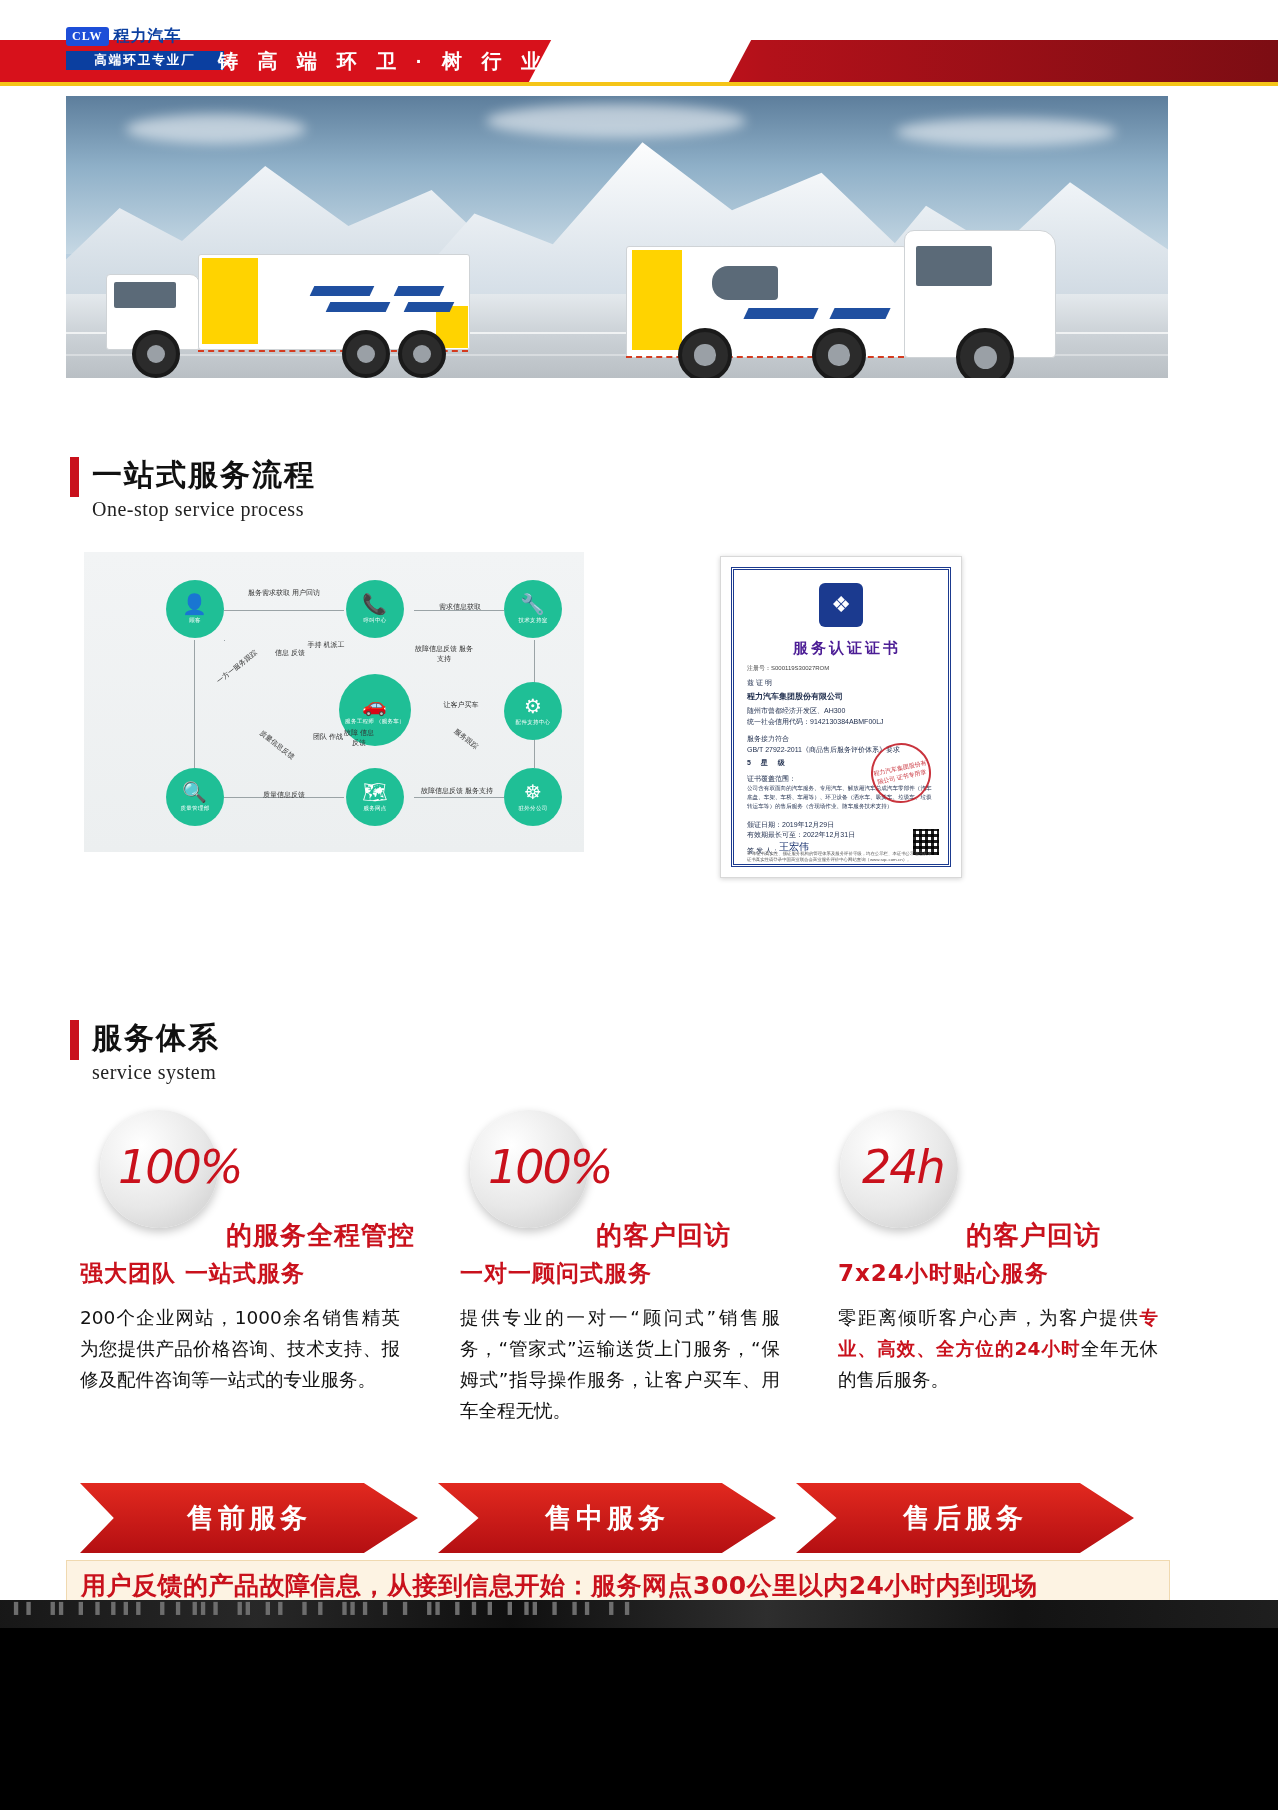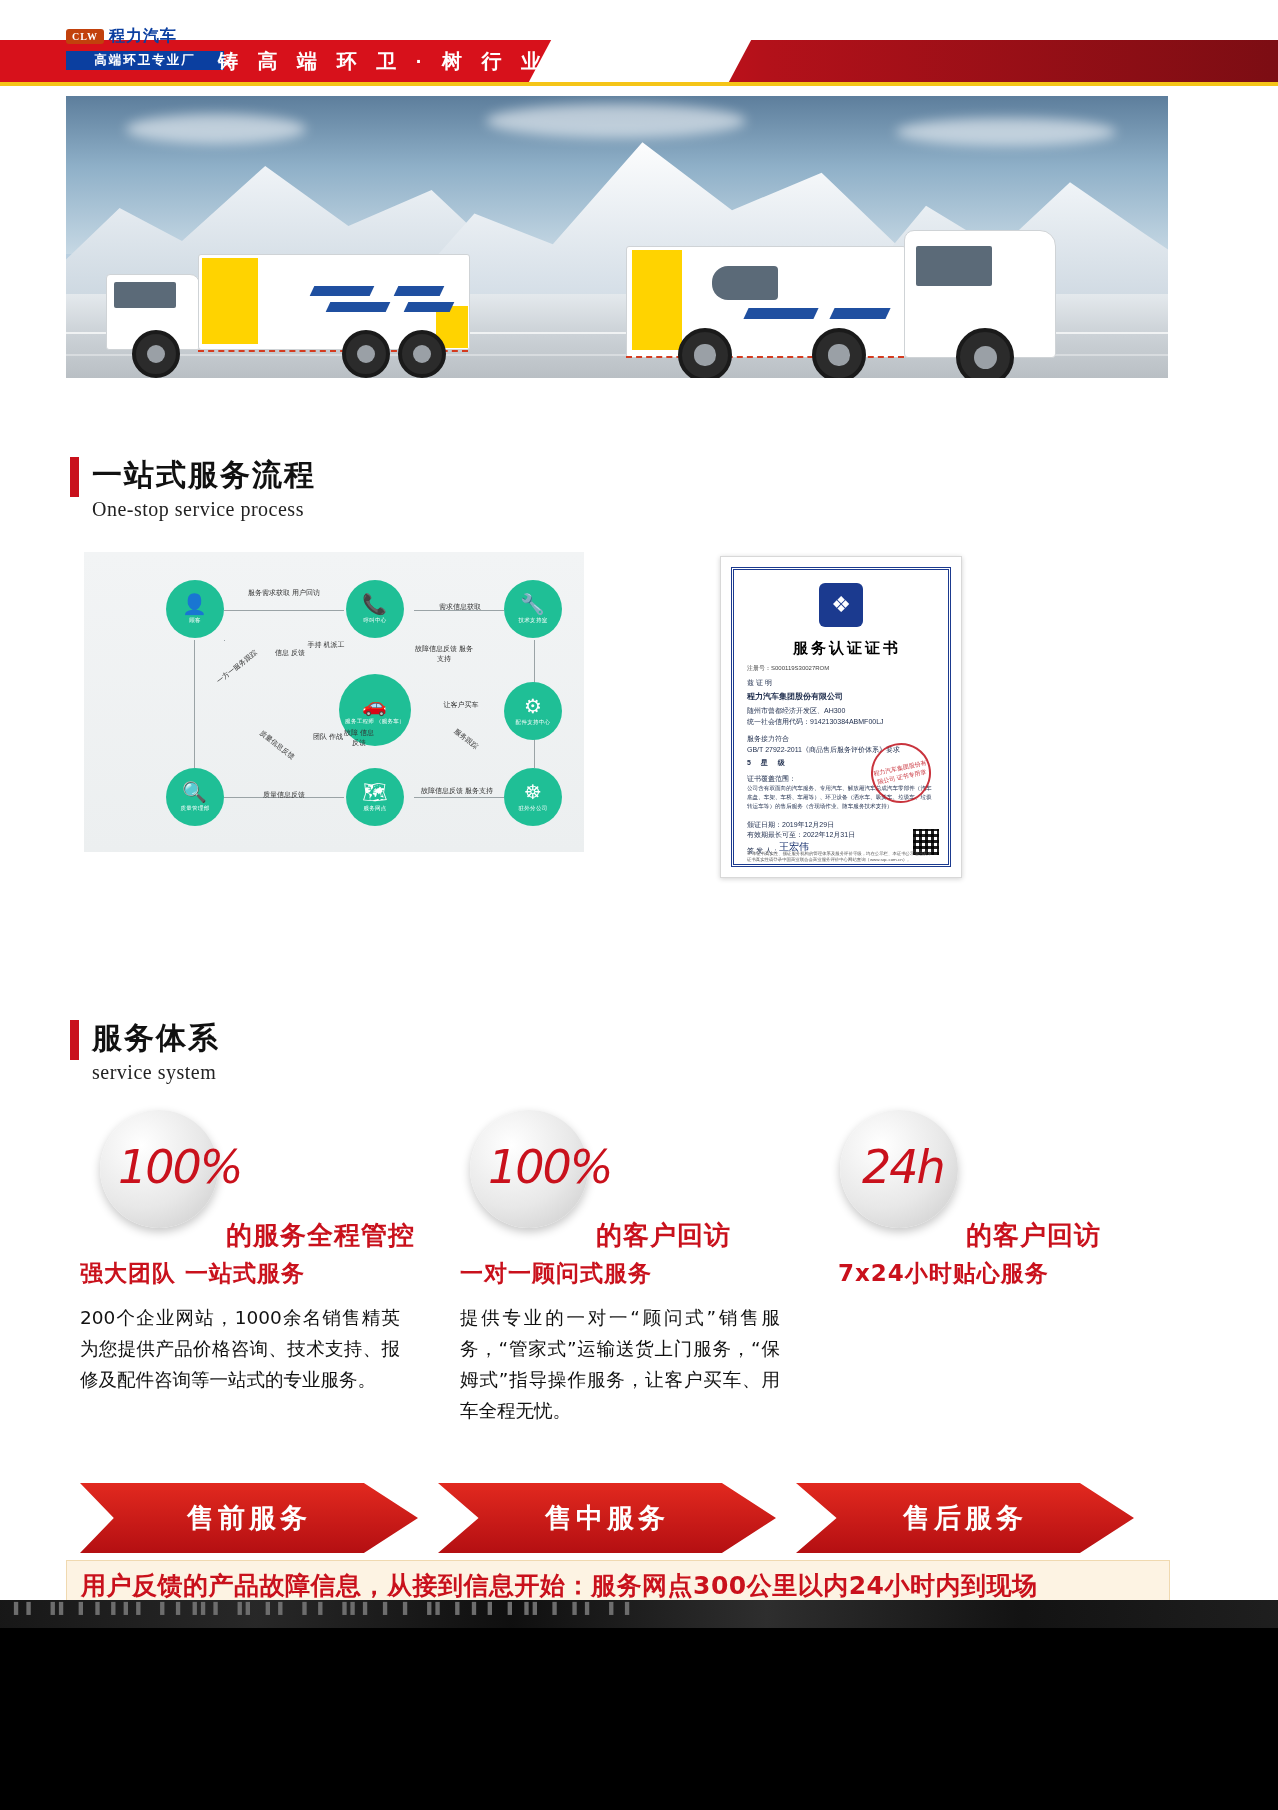--- a/index.html
+++ b/index.html
@@ -32,21 +32,21 @@
   .header-yellow-bar{
     position:absolute;left:0;top:82px;width:1278px;height:5px;background:#f5c518;
   }
   .logo-box{
     position:absolute;left:66px;top:24px;width:160px;height:46px;
   }
   .logo-top{
     display:flex;align-items:center;gap:5px;height:25px;
   }
   .logo-clw{
-    background:#c2410c;color:#fff;font-weight:bold;font-size:10px;
+    background:#1d4ed8;color:#fff;font-weight:bold;font-size:12px;
     padding:2px 6px;border-radius:3px;letter-spacing:1px;
     font-family:"Liberation Serif",serif;
   }
   .logo-cn{
     color:#0b3fa0;font-weight:bold;font-size:16px;letter-spacing:1px;
     font-family:"DejaVu Sans",sans-serif;
   }
   .logo-bottom{
     margin-top:2px;background:#0b3fa0;color:#fff;font-size:12.5px;
     font-weight:bold;text-align:center;letter-spacing:2px;padding:1px 0;
@@ -143,21 +143,21 @@
     position:absolute;left:10px;top:10px;right:10px;bottom:10px;
     border:3px double #1b3a8f;
   }
   .cert-logo{
     position:absolute;left:50%;top:26px;transform:translateX(-50%);
     width:44px;height:44px;background:#1b3a8f;border-radius:6px;
     display:flex;align-items:center;justify-content:center;color:#fff;font-size:22px;
   }
   .cert-title{
     position:absolute;left:12px;right:0;top:82px;text-align:center;
-    font-size:15px;font-weight:bold;color:#000000;letter-spacing:3px;
+    font-size:15px;font-weight:bold;color:#4c1d95;letter-spacing:3px;
     font-family:"DejaVu Sans",sans-serif;
   }
   .cert-line{
     position:absolute;left:26px;right:26px;text-align:left;color:#1b2a4a;
     font-size:7px;line-height:11px;
   }
   .cert-seal{
     position:absolute;right:30px;bottom:74px;width:56px;height:56px;border-radius:50%;
     border:2px solid #c0111c;color:#c0111c;font-size:6px;display:flex;
     align-items:center;justify-content:center;text-align:center;transform:rotate(-12deg);
@@ -412,20 +412,21 @@
   <div class="badge" style="left:470px;top:1110px;"></div>
   <div class="badge-num" style="left:488px;top:1140px;">100%</div>
   <div class="badge-caption" style="left:596px;top:1178px;">的客户回访</div>
   <div class="card-h" style="left:460px;top:1258px;">一对一顾问式服务</div>
   <div class="card-p" style="left:460px;top:1302px;">提供专业的一对一“顾问式”销售服务，“管家式”运输送货上门服务，“保姆式”指导操作服务，让客户买车、用车全程无忧。</div>
 
   <div class="badge" style="left:840px;top:1110px;"></div>
   <div class="badge-num" style="left:862px;top:1140px;">24h</div>
   <div class="badge-caption" style="left:966px;top:1178px;">的客户回访</div>
   <div class="card-h" style="left:838px;top:1258px;">7x24小时贴心服务</div>
+  <div class="card-p" style="left:838px;top:1302px;"><span>零距离倾听客户心声，为客户提供</span><span class="em-red">专业、高效、全方位的24小时</span><span>全年无休的售后服务。</span></div>
 
   <div class="arrow first" style="left:80px;top:1483px;">售前服务</div>
   <div class="arrow" style="left:438px;top:1483px;">售中服务</div>
   <div class="arrow" style="left:796px;top:1483px;">售后服务</div>
 
   <div class="banner">
     <div class="banner-txt">用户反馈的产品故障信息，从接到信息开始：服务网点300公里以内24小时内到现场</div>
   </div>
 </div>
 

